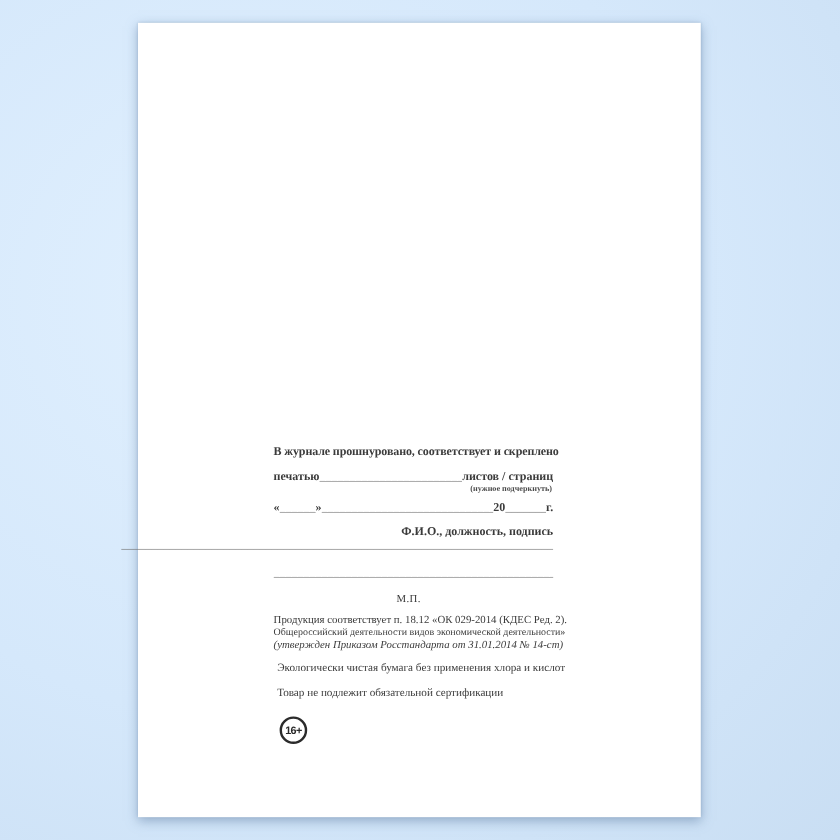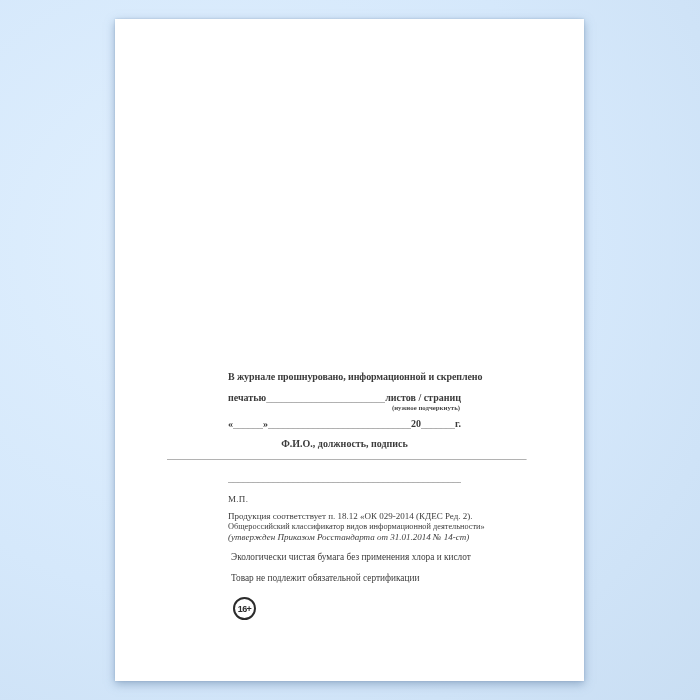--- a/index.html
+++ b/index.html
@@ -12,38 +12,38 @@
   }
   .page {
     position:absolute; left:115px; top:19px; width:469px; height:662px;
     background:#ffffff;
     box-shadow: 0 3px 9px rgba(105,135,170,0.6), 0 0 2px rgba(120,150,180,0.4);
   }
   .content {
     position:absolute; left:113px; top:352px; width:233px;
     color:#3b3b3b;
   }
-  .row { display:flex; align-items:center; white-space:nowrap; }
+  .row { display:flex; align-items:flex-end; white-space:nowrap; }
   .fill {
     flex:1 1 auto; overflow:hidden; white-space:nowrap;
     color:#6f6f6f; font-size:10px; letter-spacing:0;
   }
   .fill-fixed { flex:0 0 auto; overflow:hidden; white-space:nowrap; color:#6f6f6f; font-size:10px; }
 
   .l-journal { font-weight:bold; font-size:10px; letter-spacing:-0.1px; white-space:nowrap; }
   .l-bold { font-weight:bold; font-size:10px; }
   .row-pechat { position:relative; margin-top:10px; }
   .note-small {
     position:absolute; right:1px; top:12px;
     font-size:6.8px; font-weight:bold; color:#4a4a4a; letter-spacing:0;
   }
   .row-date { margin-top:15px; }
   .row-fio  { margin-top:9px;flex-direction:column; }
   .full-line { margin-top:12px; height:13px; overflow:hidden; white-space:nowrap; color:#6f6f6f; font-size:10px; }
-  .stamp { margin-top:9px; text-align:left; padding-right:8px; font-size:9px; letter-spacing:0.3px; }
+  .stamp { margin-top:9px; text-align:center; padding-right:8px; font-size:9px; letter-spacing:0.3px; }
 
   .product { margin-top:7px; white-space:nowrap; }
   .product .p1 { font-size:9px;  line-height:10.5px; }
   .product .p2 { font-size:8.3px; line-height:10px; }
   .product .p3 { font-size:9px;  line-height:10.5px; font-style:italic; }
 
   .note-line { font-size:9.3px; white-space:nowrap; }
   .n1 { margin-top:11px; }
   .n2 { margin-top:11px; padding-left:3px; }
   .n3 { margin-top:10px; padding-left:3px; }
@@ -59,21 +59,21 @@
   .sign-text { margin-left:9px; padding-top:3px; }
   .sign-title { font-size:9.3px; }
   .sign-law { font-size:6.6px; font-style:italic; color:#4a4a4a; margin-top:1px; }
 </style>
 </head>
 <body>
 
 <div class="page">
   <div class="content">
 
-    <div class="l-journal">В журнале прошнуровано, информационной и скреплено</div>
+    <div class="l-journal">В журнале прошнуровано, соответствует и скреплено</div>
 
     <div class="row row-pechat">
       <span class="l-bold">печатью</span>
       <span class="fill">________________________________________________________________________</span>
       <span class="l-bold">листов / страниц</span>
       <span class="note-small">(нужное подчеркнуть)</span>
     </div>
 
     <div class="row row-date">
       <span class="l-bold">«</span>
@@ -89,21 +89,21 @@
       <span class="l-bold">Ф.И.О., должность, подпись</span>
       <span class="fill" style="margin-left:4px">________________________________________________________________________</span>
     </div>
 
     <div class="full-line">________________________________________________________________________</div>
 
     <div class="stamp">М.П.</div>
 
     <div class="product">
       <div class="p1">Продукция соответствует п. 18.12 «ОК 029-2014 (КДЕС Ред. 2).</div>
-      <div class="p2">Общероссийский классификатор видов информационной деятельности»</div>
+      <div class="p2">Общероссийский деятельности видов экономической деятельности»</div>
       <div class="p3">(утвержден Приказом Росстандарта от 31.01.2014 № 14-ст)</div>
     </div>
 
     <div class="note-line n3">Экологически чистая бумага без применения хлора и кислот</div>
     <div class="note-line n2">Товар не подлежит обязательной сертификации</div>
 
     <div class="sign-row">
       <div class="age-badge">16+</div>
     </div>
 

